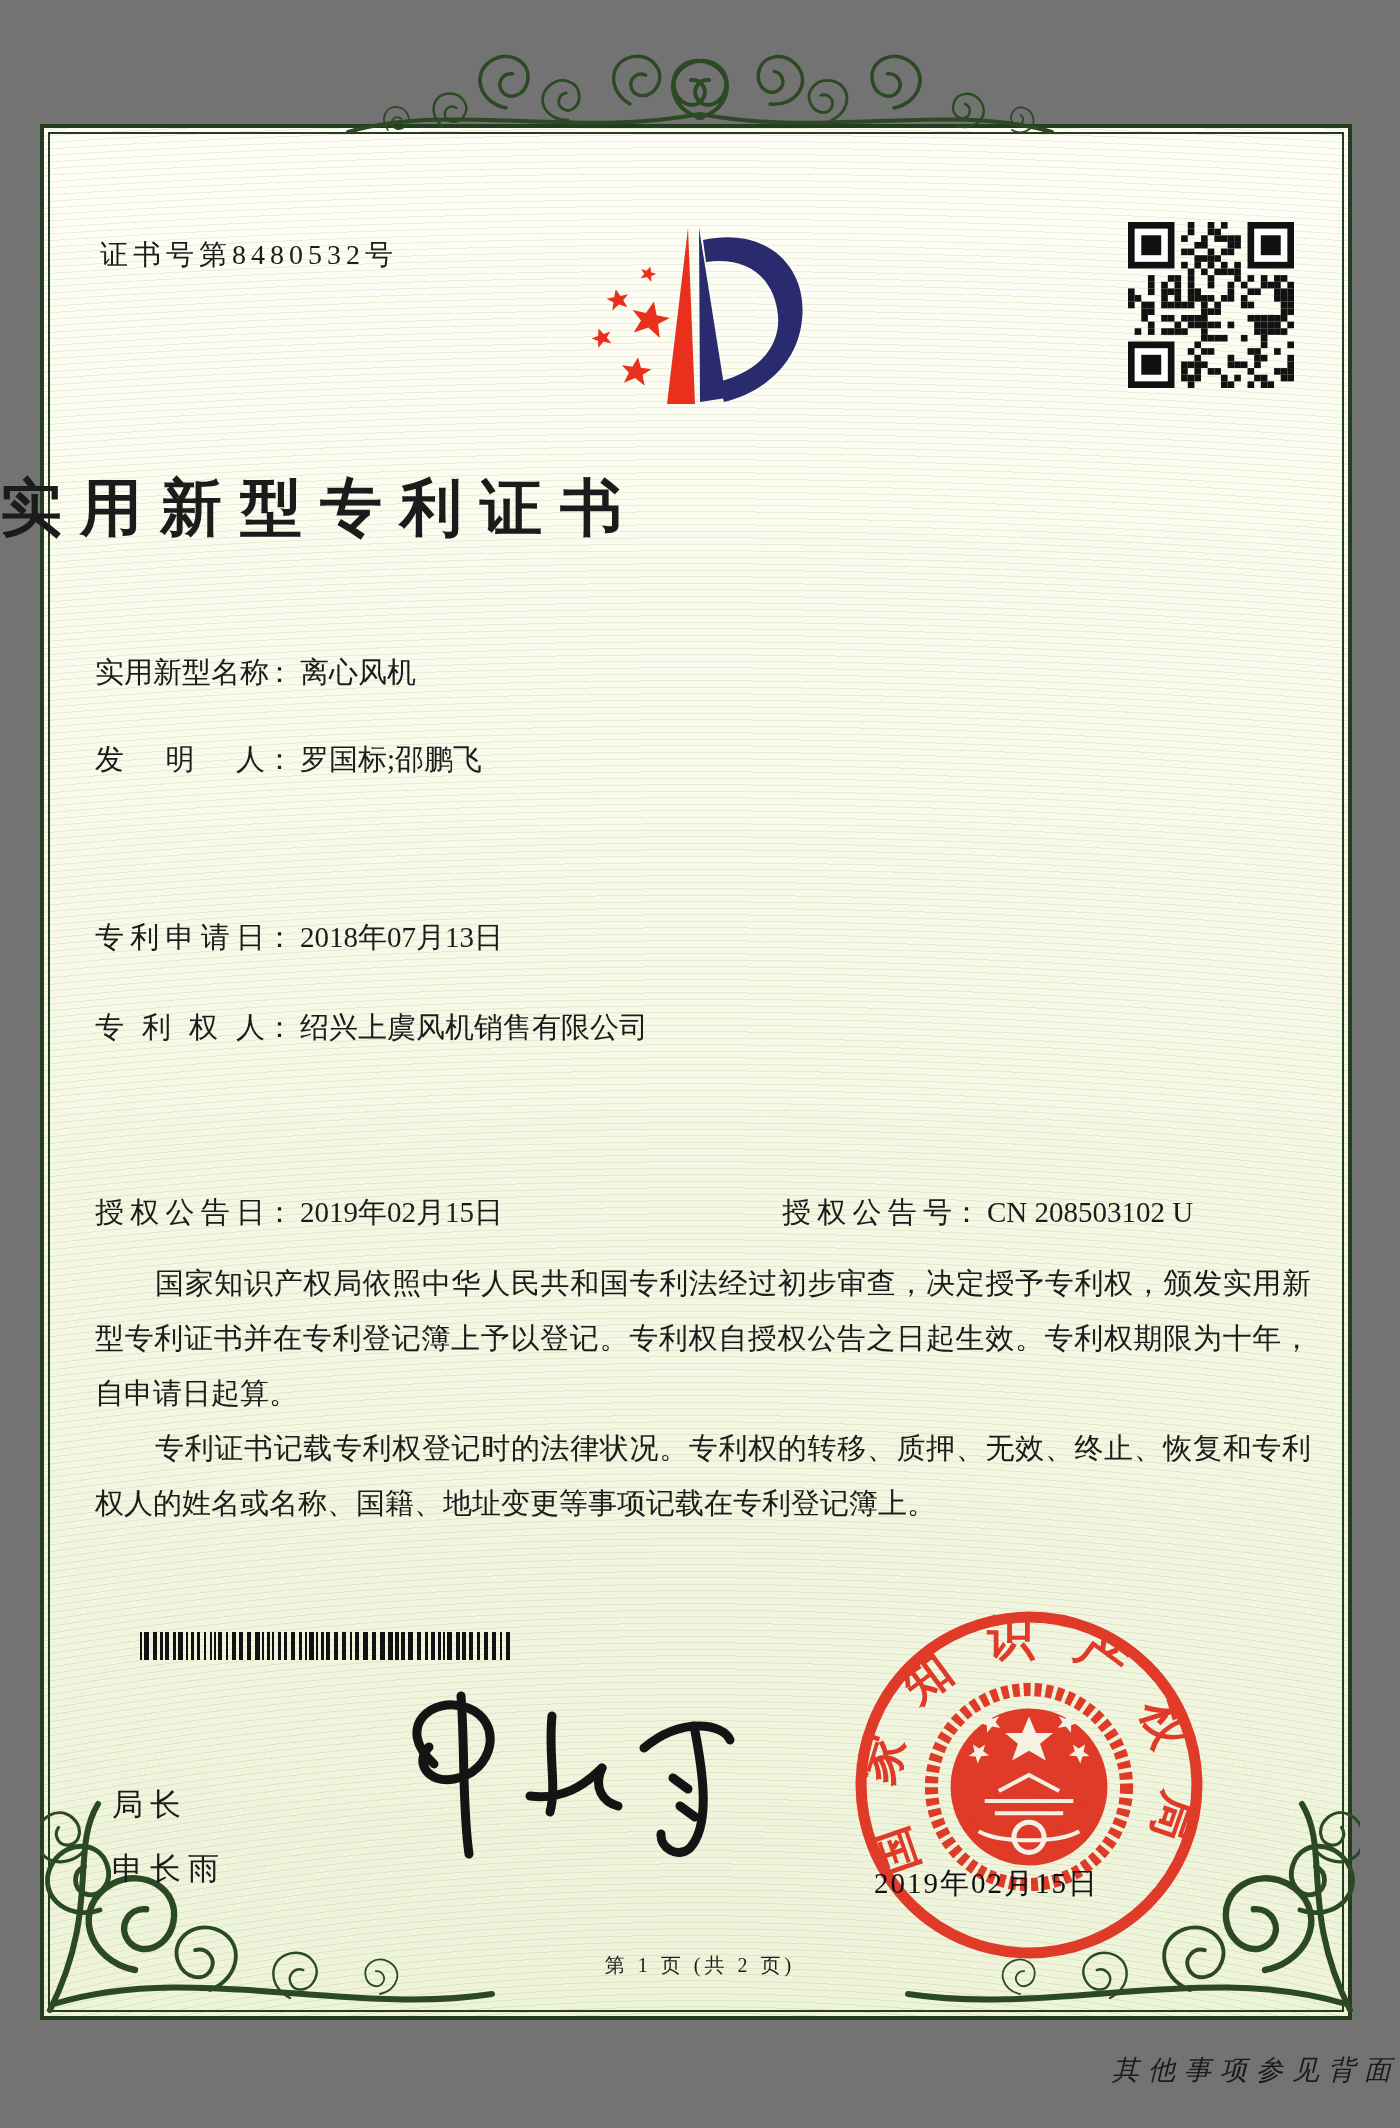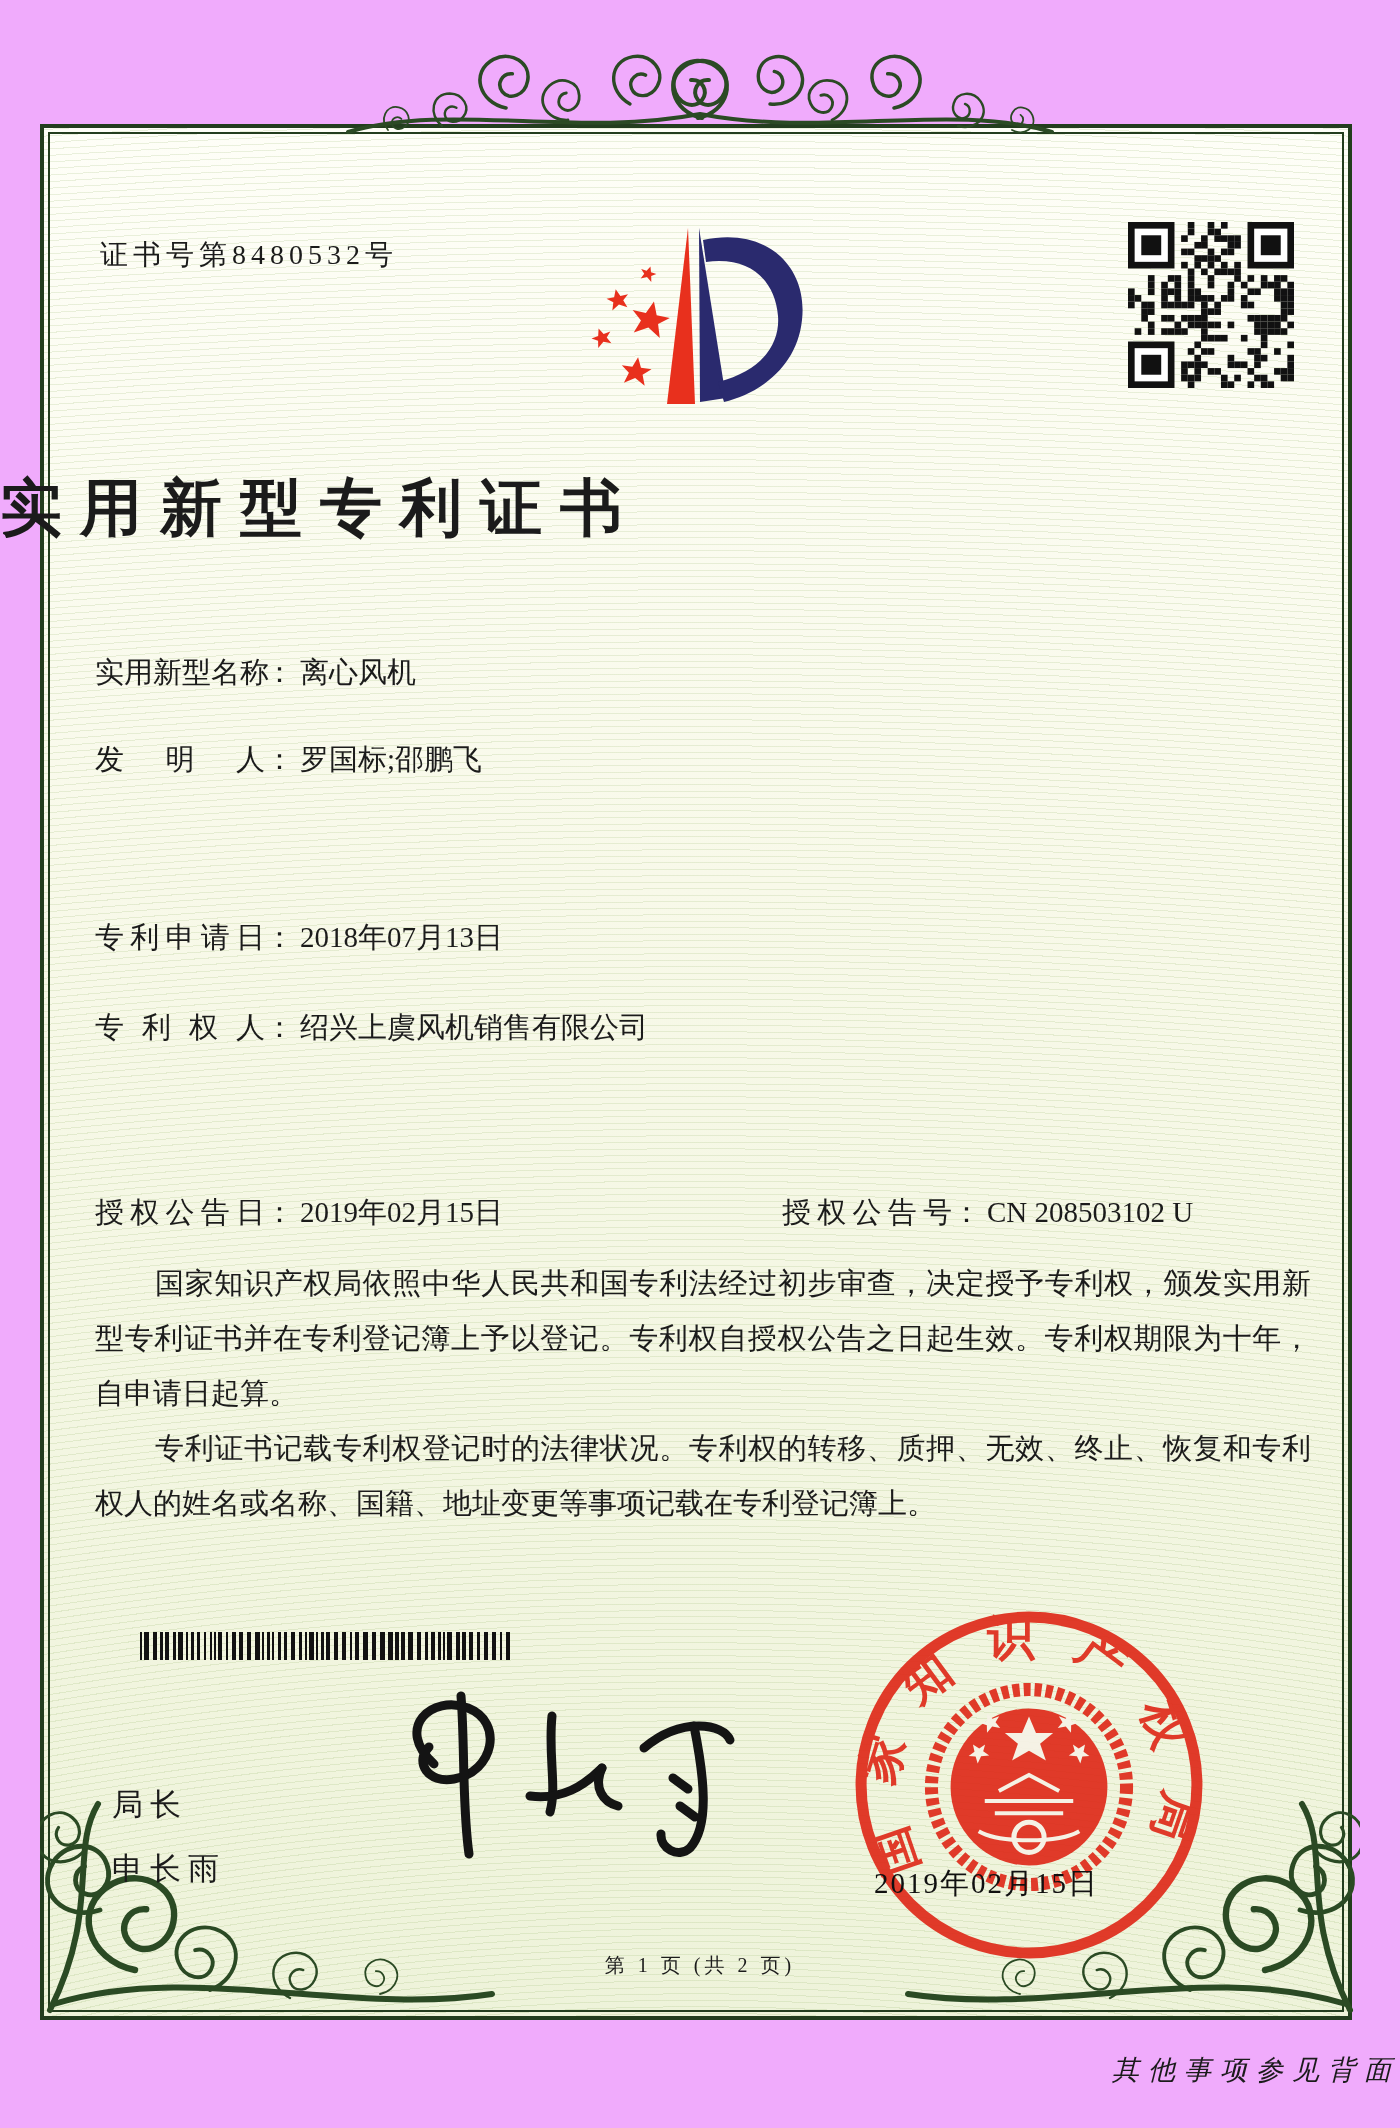--- a/index.html
+++ b/index.html
@@ -1,16 +1,16 @@
 <!DOCTYPE html>
 <html><head>
 <meta charset="utf-8">
 <style>
   html,body{margin:0;padding:0;background:#ffffff;}
-  .page{position:relative;width:1400px;height:2128px;background:#f0abfc;
+  .page{position:relative;width:1400px;height:2128px;background:#737373;
         font-family:"Liberation Serif", serif;color:#1b1b1b;overflow:hidden;}
 
   
   .frame{position:absolute;left:40px;top:124px;width:1312px;height:1896px;
          border:4px solid #233d1e;box-sizing:border-box;
          background:
            repeating-radial-gradient(ellipse 2200px 1100px at 50% 135%,
               rgba(140,175,95,.18) 0 2px, rgba(140,175,95,0) 2px 13px),
            linear-gradient(180deg,#fefef7 0%,#f8f9e9 40%,#eef3da 100%);}
   .frame-inner{position:absolute;inset:4px;border:2px solid #233d1e;}

